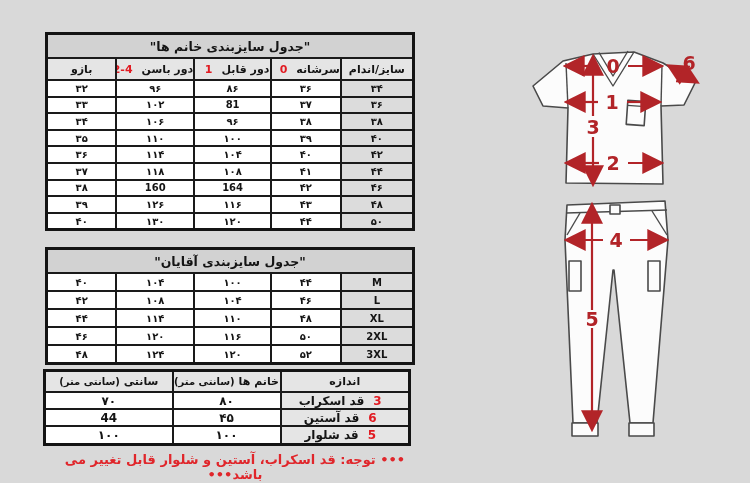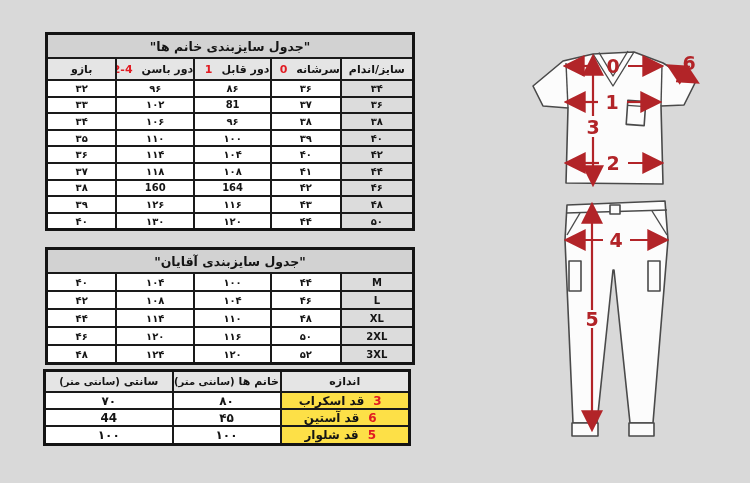--- a/index.html
+++ b/index.html
@@ -35,21 +35,21 @@
   .tbl tr.cols  th { background:#e5e5e5; font-size:11px;  height:20px; }
   .tbl tbody td    { background:#ffffff; font-size:10px;  height:14.6px; }
   .tbl tbody td:first-child { background:#dcdcdc; }
 
   #women-table   { left:45px; top:32px;  width:370px; }
   #men-table     { left:45px; top:247px; width:370px; }
   #men-table tbody td { height:16px; }
   #measures-table{ left:43px; top:369px; width:367px; }
   #measures-table tr.cols th { height:19px; }
   #measures-table tbody td { height:15.2px; font-size:12px; }
-  #measures-table tbody td.lbl { background:#fde047; }
+  #measures-table tbody td.lbl { background:#e5e5e5; }
   #measures-table tbody td:not(.lbl):first-child { background:#fff; }
 
   .mk { color:#e11b22; direction:ltr; unicode-bidi:embed; margin:0 9px; }
   .unit { font-size:10px; }
 
   
   #note {
     position:absolute;
     left:45px; top:452px; width:380px;
     direction:rtl;
@@ -241,20 +241,21 @@
         <td>44</td>
       </tr>
       <tr>
         <td class="lbl"><span class="mk">5</span><span>قد شلوار</span></td>
         <td>۱۰۰</td>
         <td>۱۰۰</td>
       </tr>
     </tbody>
   </table>
 
+  <div id="note">••• توجه: قد اسکراب، آستین و شلوار قابل تغییر می باشد•••</div>
 
   <svg id="diagram" width="270" height="465" viewBox="0 0 270 465" xmlns="http://www.w3.org/2000/svg">
     <defs>
       <marker id="ah" viewBox="0 0 10 10" refX="8.5" refY="5" markerWidth="10" markerHeight="10" orient="auto-start-reverse">
         <path d="M0,0 L10,5 L0,10 z" fill="#b22428"></path>
       </marker>
     </defs>
 
     <g>
       <path class="garment" d="M 93,53 L 123,46 L 164,44 L 193,55 L 225,75 L 214,97 L 191,98

